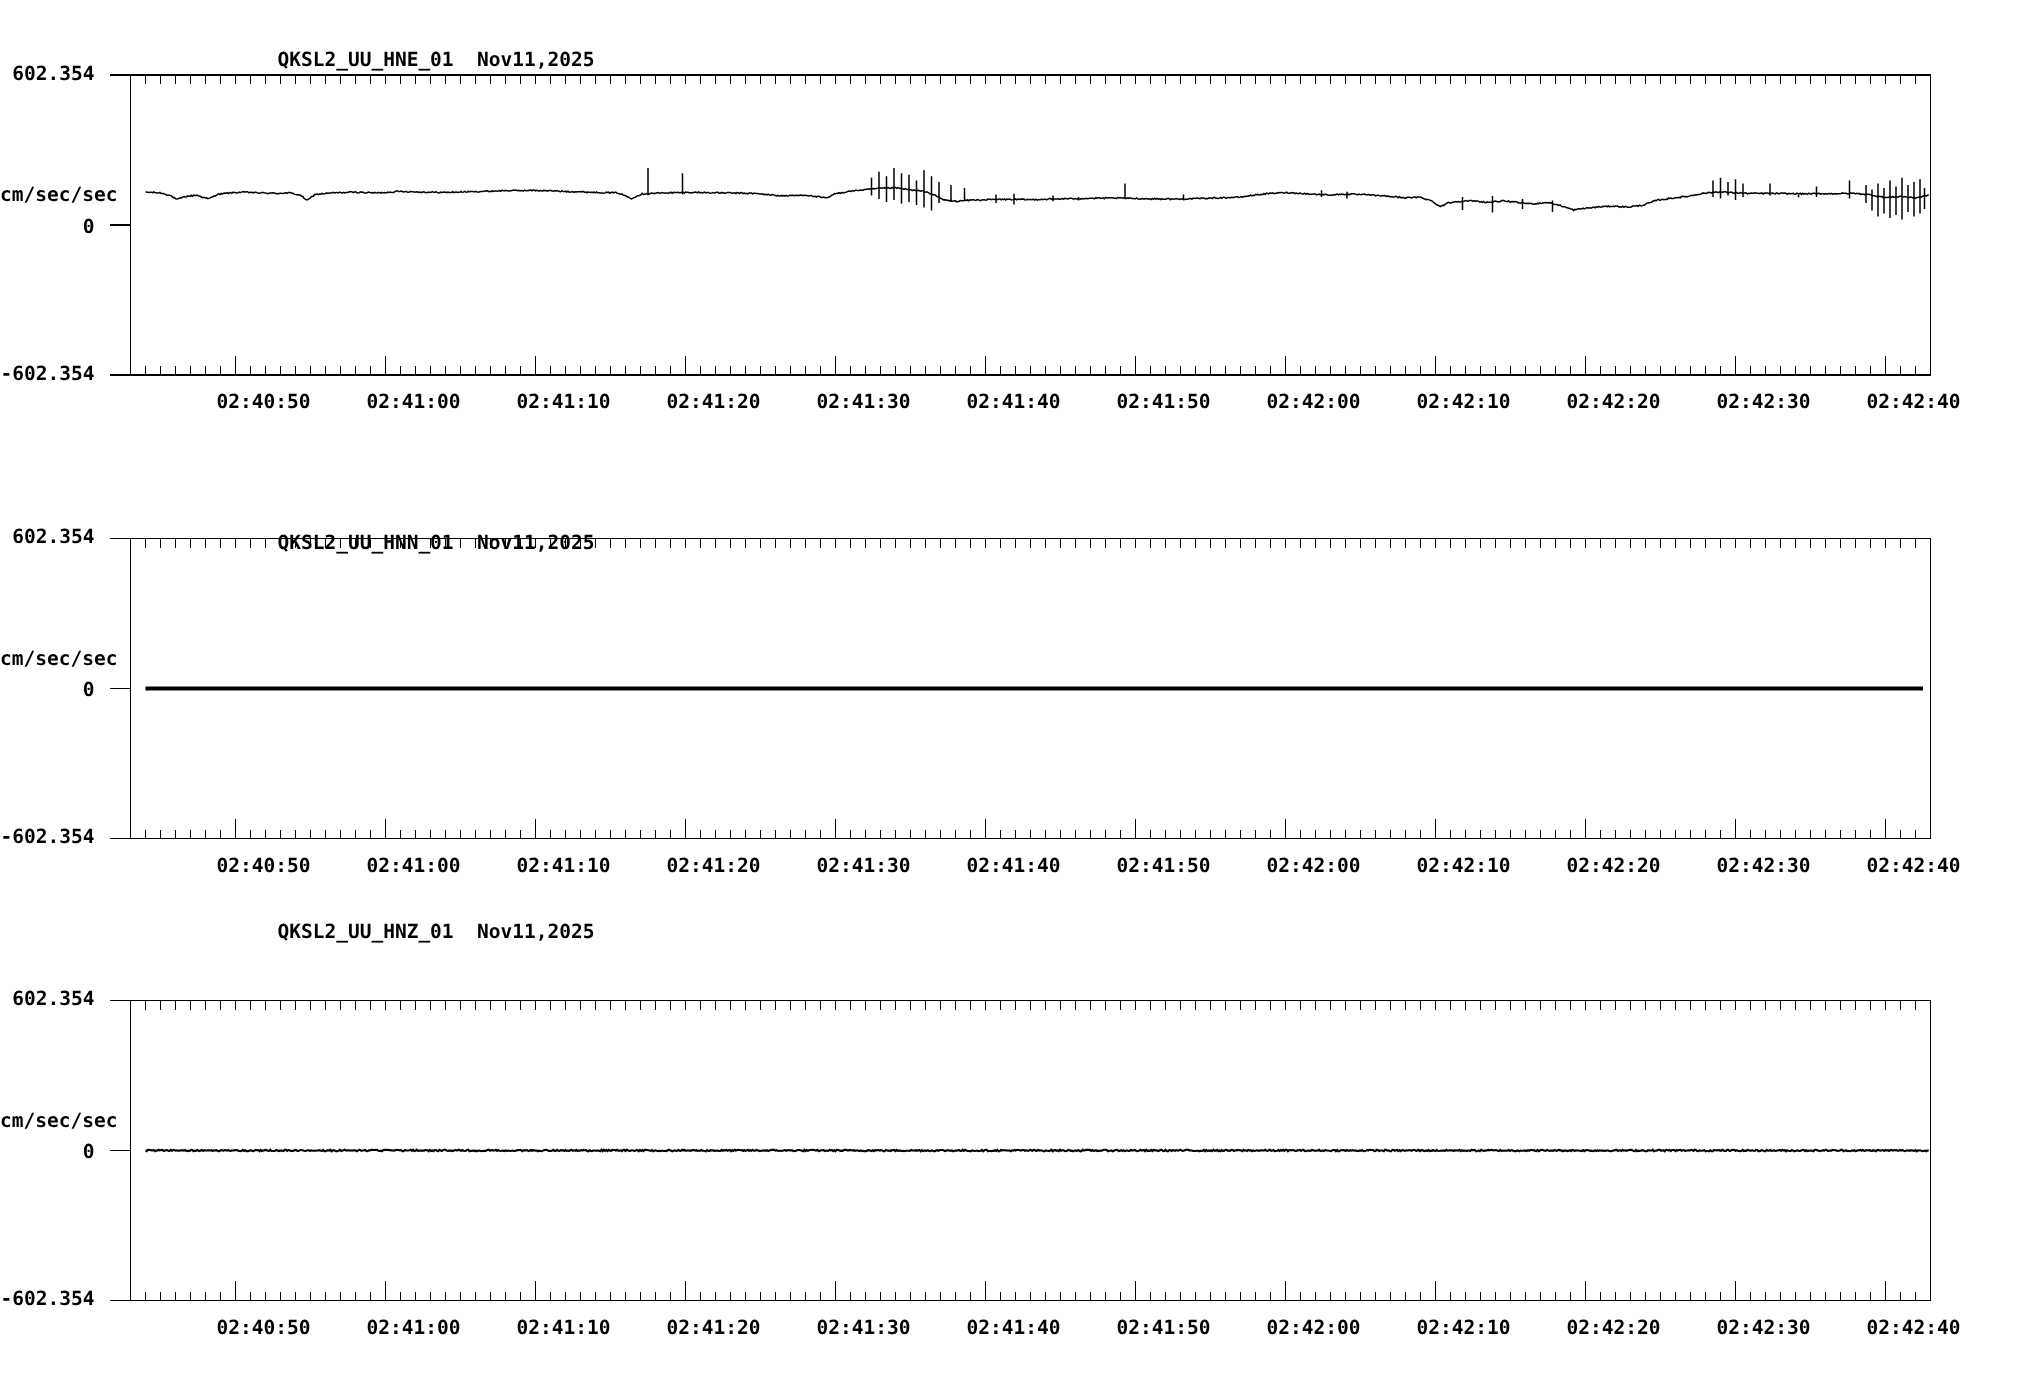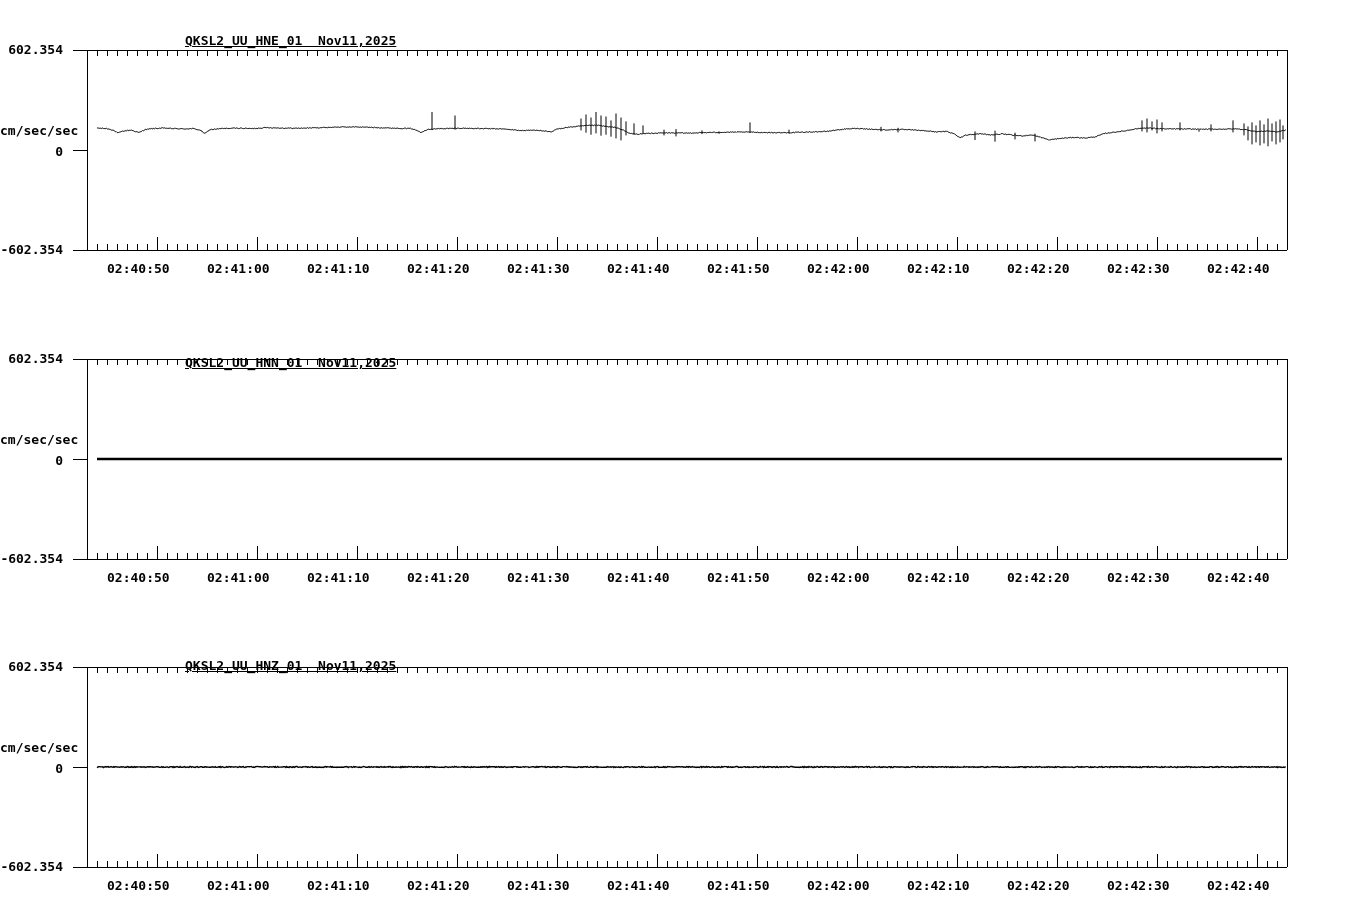--- a/index.html
+++ b/index.html
@@ -7,22 +7,22 @@
     width:1358px;height:924px;background:#ffffff;color:#000000;
     font-family:"DejaVu Sans Mono","Liberation Mono",monospace;
     font-weight:bold;position:relative;overflow:hidden;
   }
   #plot-canvas{position:absolute;left:0;top:0;}
   .lbl{
     position:absolute;font-size:13px;line-height:13px;white-space:pre;
     font-family:"DejaVu Sans Mono","Liberation Mono",monospace;font-weight:bold;
   }
   .ra{text-align:right;}
-  .ca{text-align:left;}
-  .title{letter-spacing:0px;text-decoration:underline;}
+  .ca{text-align:right;}
+  .title{letter-spacing:0px;}
 </style>
 </head>
 <body>
 
 <svg id="plot-canvas" width="1358" height="924">
   <g>
       <path d="M87 50H1287M87 250H1287M87 50V250M1287 50V250M73 50H87M73 150H87M73 250H87M97 50V56M97 244V250M107 50V56M107 244V250M117 50V56M117 244V250M127 50V56M127 244V250M137 50V56M137 244V250M147 50V56M147 244V250M157 50V56M157 237V250M167 50V56M167 244V250M177 50V56M177 244V250M187 50V56M187 244V250M197 50V56M197 244V250M207 50V56M207 244V250M217 50V56M217 244V250M227 50V56M227 244V250M237 50V56M237 244V250M247 50V56M247 244V250M257 50V56M257 237V250M267 50V56M267 244V250M277 50V56M277 244V250M287 50V56M287 244V250M297 50V56M297 244V250M307 50V56M307 244V250M317 50V56M317 244V250M327 50V56M327 244V250M337 50V56M337 244V250M347 50V56M347 244V250M357 50V56M357 237V250M367 50V56M367 244V250M377 50V56M377 244V250M387 50V56M387 244V250M397 50V56M397 244V250M407 50V56M407 244V250M417 50V56M417 244V250M427 50V56M427 244V250M437 50V56M437 244V250M447 50V56M447 244V250M457 50V56M457 237V250M467 50V56M467 244V250M477 50V56M477 244V250M487 50V56M487 244V250M497 50V56M497 244V250M507 50V56M507 244V250M517 50V56M517 244V250M527 50V56M527 244V250M537 50V56M537 244V250M547 50V56M547 244V250M557 50V56M557 237V250M567 50V56M567 244V250M577 50V56M577 244V250M587 50V56M587 244V250M597 50V56M597 244V250M607 50V56M607 244V250M617 50V56M617 244V250M627 50V56M627 244V250M637 50V56M637 244V250M647 50V56M647 244V250M657 50V56M657 237V250M667 50V56M667 244V250M677 50V56M677 244V250M687 50V56M687 244V250M697 50V56M697 244V250M707 50V56M707 244V250M717 50V56M717 244V250M727 50V56M727 244V250M737 50V56M737 244V250M747 50V56M747 244V250M757 50V56M757 237V250M767 50V56M767 244V250M777 50V56M777 244V250M787 50V56M787 244V250M797 50V56M797 244V250M807 50V56M807 244V250M817 50V56M817 244V250M827 50V56M827 244V250M837 50V56M837 244V250M847 50V56M847 244V250M857 50V56M857 237V250M867 50V56M867 244V250M877 50V56M877 244V250M887 50V56M887 244V250M897 50V56M897 244V250M907 50V56M907 244V250M917 50V56M917 244V250M927 50V56M927 244V250M937 50V56M937 244V250M947 50V56M947 244V250M957 50V56M957 237V250M967 50V56M967 244V250M977 50V56M977 244V250M987 50V56M987 244V250M997 50V56M997 244V250M1007 50V56M1007 244V250M1017 50V56M1017 244V250M1027 50V56M1027 244V250M1037 50V56M1037 244V250M1047 50V56M1047 244V250M1057 50V56M1057 237V250M1067 50V56M1067 244V250M1077 50V56M1077 244V250M1087 50V56M1087 244V250M1097 50V56M1097 244V250M1107 50V56M1107 244V250M1117 50V56M1117 244V250M1127 50V56M1127 244V250M1137 50V56M1137 244V250M1147 50V56M1147 244V250M1157 50V56M1157 237V250M1167 50V56M1167 244V250M1177 50V56M1177 244V250M1187 50V56M1187 244V250M1197 50V56M1197 244V250M1207 50V56M1207 244V250M1217 50V56M1217 244V250M1227 50V56M1227 244V250M1237 50V56M1237 244V250M1247 50V56M1247 244V250M1257 50V56M1257 237V250M1267 50V56M1267 244V250M1277 50V56M1277 244V250" stroke="#000000" fill="none" stroke-width="1" shape-rendering="crispEdges"></path>
       <path d="M97.0 127.7L97.8 128.1L98.6 128.1L99.4 128.3L100.2 128.2L101.0 128.2L101.8 128.5L102.6 128.0L103.4 128.5L104.2 128.5L105.0 128.6L105.8 128.6L106.6 128.3L107.4 129.0L108.2 129.0L109.0 129.0L109.8 129.4L110.6 129.7L111.4 130.1L112.2 130.2L113.0 130.1L113.8 130.4L114.6 130.9L115.4 131.8L116.2 131.6L117.0 132.5L117.8 132.6L118.6 132.5L119.4 132.2L120.2 131.8L121.0 132.0L121.8 131.3L122.6 131.0L123.4 131.3L124.2 131.3L125.0 130.6L125.8 130.8L126.6 130.8L127.4 130.2L128.2 130.8L129.0 130.1L129.8 130.3L130.6 130.3L131.4 130.1L132.2 130.5L133.0 130.6L133.8 131.0L134.6 131.5L135.4 131.8L136.2 131.5L137.0 132.0L137.8 131.9L138.6 132.4L139.4 132.2L140.2 131.9L141.0 131.4L141.8 131.3L142.6 130.5L143.4 130.8L144.2 130.3L145.0 129.6L145.8 129.2L146.6 129.7L147.4 128.9L148.2 129.4L149.0 128.8L149.8 128.7L150.6 128.8L151.4 128.4L152.2 129.0L153.0 128.5L153.8 128.3L154.6 128.8L155.4 128.1L156.2 128.4L157.0 128.4L157.8 128.7L158.6 128.5L159.4 128.1L160.2 128.5L161.0 128.1L161.8 127.8L162.6 127.7L163.4 128.1L164.2 127.9L165.0 127.8L165.8 128.5L166.6 128.2L167.4 128.4L168.2 128.2L169.0 128.6L169.8 128.1L170.6 128.1L171.4 128.6L172.2 128.7L173.0 128.8L173.8 128.7L174.6 128.3L175.4 128.3L176.2 128.5L177.0 128.6L177.8 128.9L178.6 129.1L179.4 128.9L180.2 128.7L181.0 128.7L181.8 128.5L182.6 128.7L183.4 128.9L184.2 129.1L185.0 129.0L185.8 129.1L186.6 128.8L187.4 128.9L188.2 129.0L189.0 129.0L189.8 128.6L190.6 128.5L191.4 128.9L192.2 128.3L193.0 128.3L193.8 128.5L194.6 128.7L195.4 129.0L196.2 129.4L197.0 129.7L197.8 129.8L198.6 129.9L199.4 130.0L200.2 130.0L201.0 130.9L201.8 130.9L202.6 132.1L203.4 132.7L204.2 133.1L205.0 133.2L205.8 132.6L206.6 132.3L207.4 131.3L208.2 130.9L209.0 130.8L209.8 129.6L210.6 129.7L211.4 129.2L212.2 129.7L213.0 129.3L213.8 129.5L214.6 128.9L215.4 129.3L216.2 129.2L217.0 129.0L217.8 128.6L218.6 129.0L219.4 128.6L220.2 128.7L221.0 128.6L221.8 128.3L222.6 128.3L223.4 128.6L224.2 128.4L225.0 128.3L225.8 128.6L226.6 128.1L227.4 128.4L228.2 128.7L229.0 128.2L229.8 128.6L230.6 128.4L231.4 128.3L232.2 128.2L233.0 127.9L233.8 127.9L234.6 127.9L235.4 128.4L236.2 128.0L237.0 127.8L237.8 128.4L238.6 128.6L239.4 128.5L240.2 127.9L241.0 128.2L241.8 128.0L242.6 128.5L243.4 128.6L244.2 128.6L245.0 128.3L245.8 128.0L246.6 128.3L247.4 128.5L248.2 128.4L249.0 128.7L249.8 128.2L250.6 128.5L251.4 128.6L252.2 128.4L253.0 128.3L253.8 128.8L254.6 128.2L255.4 128.6L256.2 128.4L257.0 128.5L257.8 128.5L258.6 128.0L259.4 128.3L260.2 128.1L261.0 128.4L261.8 128.3L262.6 128.2L263.4 127.6L264.2 127.4L265.0 127.4L265.8 127.6L266.6 127.7L267.4 127.4L268.2 127.7L269.0 128.0L269.8 127.9L270.6 127.6L271.4 128.0L272.2 128.2L273.0 128.1L273.8 127.6L274.6 127.9L275.4 127.9L276.2 128.0L277.0 128.1L277.8 127.8L278.6 128.0L279.4 128.3L280.2 128.1L281.0 128.4L281.8 128.0L282.6 127.9L283.4 128.4L284.2 128.4L285.0 128.5L285.8 128.0L286.6 128.3L287.4 128.2L288.2 127.8L289.0 128.2L289.8 128.1L290.6 127.8L291.4 128.2L292.2 128.6L293.0 128.5L293.8 128.1L294.6 128.3L295.4 128.1L296.2 128.0L297.0 128.2L297.8 128.4L298.6 128.0L299.4 128.3L300.2 128.4L301.0 128.3L301.8 127.8L302.6 128.4L303.4 128.1L304.2 128.0L305.0 128.3L305.8 128.1L306.6 128.2L307.4 127.6L308.2 128.3L309.0 128.1L309.8 127.6L310.6 128.0L311.4 128.2L312.2 127.5L313.0 127.9L313.8 127.6L314.6 127.6L315.4 127.6L316.2 128.0L317.0 127.5L317.8 127.9L318.6 128.1L319.4 128.0L320.2 127.7L321.0 127.7L321.8 127.7L322.6 127.5L323.4 127.2L324.2 127.5L325.0 127.1L325.8 127.8L326.6 127.5L327.4 127.8L328.2 127.1L329.0 127.6L329.8 127.4L330.6 127.4L331.4 127.5L332.2 127.3L333.0 127.0L333.8 127.5L334.6 126.9L335.4 127.0L336.2 127.3L337.0 126.9L337.8 127.2L338.6 127.1L339.4 127.4L340.2 127.1L341.0 127.1L341.8 126.8L342.6 126.6L343.4 126.8L344.2 126.8L345.0 127.2L345.8 126.9L346.6 127.3L347.4 127.0L348.2 127.1L349.0 127.4L349.8 126.7L350.6 127.1L351.4 127.2L352.2 126.8L353.0 127.0L353.8 126.6L354.6 127.2L355.4 126.7L356.2 126.7L357.0 127.2L357.8 126.9L358.6 127.1L359.4 127.3L360.2 127.0L361.0 127.1L361.8 127.4L362.6 126.8L363.4 127.1L364.2 127.0L365.0 127.4L365.8 127.0L366.6 127.0L367.4 127.0L368.2 127.4L369.0 127.5L369.8 127.1L370.6 127.5L371.4 127.1L372.2 127.4L373.0 127.6L373.8 127.8L374.6 127.1L375.4 127.6L376.2 127.8L377.0 127.4L377.8 128.0L378.6 127.5L379.4 128.1L380.2 128.0L381.0 128.0L381.8 127.7L382.6 128.2L383.4 127.9L384.2 128.0L385.0 127.9L385.8 127.8L386.6 127.9L387.4 127.7L388.2 127.9L389.0 127.6L389.8 128.3L390.6 128.0L391.4 128.5L392.2 128.0L393.0 128.2L393.8 128.3L394.6 128.1L395.4 128.5L396.2 128.1L397.0 128.6L397.8 127.9L398.6 128.5L399.4 128.5L400.2 128.7L401.0 128.6L401.8 128.7L402.6 128.8L403.4 128.6L404.2 128.1L405.0 128.3L405.8 128.1L406.6 128.8L407.4 128.3L408.2 128.1L409.0 128.6L409.8 128.2L410.6 128.2L411.4 128.9L412.2 129.0L413.0 129.2L413.8 129.5L414.6 129.3L415.4 130.1L416.2 130.2L417.0 130.5L417.8 131.0L418.6 131.3L419.4 131.6L420.2 132.3L421.0 132.6L421.8 132.2L422.6 131.8L423.4 131.6L424.2 130.9L425.0 130.5L425.8 130.5L426.6 130.2L427.4 129.7L428.2 128.9L429.0 129.6L429.8 129.5L430.6 129.4L431.4 129.1L432.2 129.4L433.0 129.3L433.8 128.8L434.6 128.7L435.4 129.0L436.2 128.8L437.0 129.0L437.8 128.5L438.6 128.4L439.4 128.8L440.2 128.6L441.0 128.6L441.8 128.3L442.6 128.7L443.4 128.9L444.2 128.7L445.0 128.6L445.8 128.9L446.6 128.3L447.4 128.2L448.2 128.8L449.0 128.2L449.8 128.3L450.6 128.3L451.4 128.4L452.2 128.2L453.0 128.5L453.8 128.5L454.6 128.1L455.4 128.1L456.2 128.8L457.0 128.1L457.8 128.2L458.6 128.1L459.4 128.5L460.2 128.5L461.0 128.7L461.8 128.4L462.6 128.3L463.4 128.0L464.2 128.2L465.0 128.6L465.8 128.0L466.6 128.5L467.4 128.3L468.2 128.6L469.0 128.3L469.8 128.1L470.6 128.6L471.4 128.3L472.2 128.4L473.0 128.7L473.8 128.8L474.6 128.6L475.4 128.3L476.2 128.6L477.0 128.5L477.8 128.1L478.6 128.2L479.4 128.8L480.2 128.8L481.0 128.3L481.8 128.6L482.6 128.5L483.4 128.9L484.2 128.6L485.0 128.3L485.8 128.3L486.6 128.4L487.4 128.5L488.2 128.8L489.0 128.7L489.8 128.5L490.6 129.0L491.4 128.4L492.2 128.5L493.0 129.1L493.8 128.4L494.6 128.5L495.4 129.1L496.2 128.7L497.0 129.1L497.8 128.8L498.6 129.2L499.4 128.7L500.2 128.6L501.0 128.7L501.8 129.2L502.6 128.9L503.4 128.9L504.2 129.0L505.0 129.0L505.8 129.1L506.6 129.3L507.4 129.4L508.2 129.2L509.0 129.8L509.8 129.5L510.6 129.7L511.4 129.9L512.2 129.4L513.0 130.0L513.8 130.1L514.6 129.7L515.4 129.8L516.2 130.1L517.0 130.3L517.8 130.6L518.6 130.2L519.4 130.6L520.2 130.6L521.0 130.3L521.8 130.8L522.6 130.3L523.4 130.7L524.2 130.3L525.0 130.8L525.8 130.6L526.6 130.1L527.4 130.4L528.2 130.0L529.0 130.5L529.8 130.3L530.6 130.1L531.4 130.3L532.2 130.2L533.0 130.3L533.8 130.0L534.6 130.2L535.4 130.5L536.2 130.1L537.0 130.4L537.8 130.4L538.6 130.5L539.4 130.7L540.2 130.4L541.0 130.3L541.8 131.0L542.6 131.0L543.4 130.8L544.2 131.4L545.0 130.8L545.8 130.9L546.6 131.1L547.4 131.6L548.2 131.6L549.0 131.4L549.8 131.6L550.6 131.8L551.4 131.9L552.2 131.5L553.0 131.2L553.8 130.7L554.6 130.0L555.4 129.8L556.2 129.1L557.0 129.2L557.8 128.8L558.6 128.9L559.4 128.4L560.2 128.9L561.0 128.5L561.8 128.3L562.6 128.5L563.4 128.3L564.2 128.1L565.0 127.7L565.8 127.3L566.6 127.5L567.4 127.7L568.2 127.0L569.0 127.3L569.8 127.2L570.6 126.7L571.4 126.9L572.2 127.2L573.0 126.8L573.8 126.7L574.6 126.8L575.4 126.8L576.2 126.3L577.0 126.3L577.8 126.2L578.6 125.9L579.4 126.1L580.2 125.8L581.0 126.1L581.8 125.9L582.6 125.7L583.4 125.9L584.2 125.6L585.0 125.5L585.8 125.5L586.6 125.2L587.4 125.5L588.2 125.4L589.0 125.3L589.8 125.1L590.6 125.5L591.4 125.3L592.2 125.0L593.0 125.5L593.8 125.7L594.6 125.0L595.4 125.6L596.2 124.9L597.0 125.0L597.8 125.6L598.6 125.1L599.4 125.4L600.2 125.6L601.0 125.6L601.8 125.8L602.6 126.2L603.4 125.8L604.2 126.2L605.0 126.3L605.8 126.2L606.6 126.5L607.4 126.5L608.2 127.1L609.0 126.6L609.8 126.8L610.6 127.0L611.4 127.0L612.2 126.8L613.0 127.2L613.8 127.5L614.6 127.1L615.4 127.2L616.2 128.1L617.0 128.1L617.8 127.9L618.6 128.3L619.4 128.7L620.2 129.3L621.0 129.3L621.8 129.8L622.6 129.8L623.4 129.9L624.2 130.6L625.0 131.2L625.8 131.2L626.6 132.0L627.4 132.3L628.2 132.8L629.0 133.3L629.8 133.1L630.6 133.5L631.4 133.4L632.2 133.7L633.0 134.0L633.8 133.5L634.6 134.0L635.4 134.1L636.2 133.9L637.0 133.9L637.8 134.6L638.6 134.4L639.4 134.4L640.2 133.6L641.0 133.9L641.8 133.9L642.6 133.8L643.4 133.3L644.2 133.8L645.0 133.2L645.8 133.8L646.6 133.2L647.4 133.4L648.2 133.1L649.0 133.2L649.8 133.5L650.6 133.6L651.4 133.0L652.2 133.1L653.0 133.6L653.8 133.6L654.6 133.3L655.4 133.1L656.2 133.2L657.0 133.5L657.8 133.3L658.6 132.7L659.4 133.0L660.2 132.7L661.0 133.1L661.8 132.8L662.6 132.9L663.4 133.0L664.2 132.8L665.0 133.0L665.8 132.9L666.6 132.6L667.4 133.2L668.2 132.7L669.0 133.1L669.8 132.6L670.6 133.3L671.4 132.7L672.2 132.9L673.0 132.7L673.8 133.0L674.6 133.3L675.4 133.1L676.2 132.8L677.0 132.6L677.8 133.2L678.6 132.7L679.4 132.8L680.2 133.0L681.0 132.6L681.8 132.8L682.6 132.6L683.4 133.3L684.2 133.2L685.0 132.9L685.8 133.1L686.6 132.9L687.4 133.2L688.2 133.0L689.0 132.8L689.8 133.4L690.6 132.8L691.4 133.4L692.2 133.1L693.0 133.2L693.8 133.0L694.6 132.9L695.4 133.0L696.2 132.8L697.0 132.8L697.8 133.2L698.6 132.8L699.4 132.4L700.2 132.4L701.0 132.9L701.8 132.4L702.6 132.6L703.4 132.6L704.2 132.6L705.0 132.7L705.8 132.5L706.6 132.9L707.4 132.6L708.2 132.4L709.0 132.8L709.8 132.2L710.6 132.4L711.4 132.5L712.2 132.6L713.0 132.1L713.8 132.1L714.6 132.1L715.4 132.7L716.2 132.7L717.0 132.4L717.8 132.7L718.6 132.5L719.4 132.7L720.2 132.5L721.0 132.6L721.8 132.4L722.6 132.5L723.4 132.5L724.2 132.2L725.0 132.5L725.8 132.4L726.6 132.2L727.4 132.1L728.2 132.1L729.0 132.3L729.8 132.4L730.6 131.8L731.4 132.3L732.2 131.8L733.0 131.9L733.8 132.3L734.6 132.1L735.4 131.9L736.2 132.5L737.0 131.7L737.8 132.0L738.6 131.8L739.4 131.8L740.2 132.0L741.0 131.9L741.8 131.9L742.6 132.2L743.4 132.0L744.2 132.4L745.0 131.7L745.8 132.0L746.6 131.7L747.4 132.0L748.2 132.0L749.0 131.8L749.8 132.3L750.6 132.3L751.4 131.9L752.2 132.3L753.0 131.8L753.8 132.0L754.6 132.4L755.4 132.4L756.2 132.5L757.0 132.5L757.8 132.0L758.6 132.7L759.4 132.6L760.2 132.8L761.0 132.5L761.8 132.3L762.6 132.8L763.4 132.5L764.2 132.3L765.0 132.7L765.8 132.5L766.6 132.6L767.4 133.0L768.2 132.3L769.0 132.9L769.8 132.2L770.6 132.9L771.4 132.3L772.2 132.8L773.0 132.5L773.8 133.0L774.6 132.5L775.4 132.8L776.2 132.9L777.0 132.9L777.8 132.5L778.6 132.4L779.4 132.3L780.2 133.1L781.0 132.5L781.8 132.8L782.6 132.7L783.4 132.6L784.2 132.4L785.0 132.7L785.8 132.7L786.6 133.0L787.4 132.6L788.2 132.5L789.0 133.1L789.8 133.0L790.6 132.9L791.4 132.9L792.2 132.7L793.0 132.4L793.8 132.3L794.6 132.8L795.4 132.1L796.2 132.1L797.0 132.3L797.8 132.0L798.6 132.0L799.4 132.4L800.2 132.5L801.0 131.9L801.8 132.1L802.6 131.9L803.4 132.5L804.2 132.4L805.0 132.5L805.8 132.0L806.6 131.8L807.4 132.1L808.2 132.4L809.0 131.7L809.8 131.6L810.6 132.2L811.4 132.2L812.2 132.3L813.0 132.1L813.8 131.6L814.6 132.2L815.4 131.5L816.2 131.5L817.0 132.0L817.8 132.1L818.6 131.6L819.4 131.6L820.2 131.9L821.0 131.5L821.8 131.7L822.6 131.7L823.4 131.3L824.2 131.1L825.0 131.1L825.8 131.7L826.6 131.4L827.4 131.0L828.2 131.5L829.0 131.2L829.8 130.8L830.6 131.0L831.4 130.9L832.2 130.5L833.0 130.7L833.8 130.0L834.6 130.6L835.4 130.2L836.2 130.3L837.0 129.5L837.8 129.8L838.6 129.6L839.4 130.0L840.2 129.8L841.0 129.5L841.8 129.8L842.6 129.0L843.4 129.6L844.2 128.8L845.0 128.9L845.8 129.3L846.6 128.6L847.4 128.9L848.2 128.6L849.0 129.0L849.8 129.0L850.6 128.8L851.4 128.8L852.2 128.3L853.0 128.5L853.8 128.4L854.6 128.3L855.4 128.7L856.2 128.7L857.0 128.5L857.8 128.1L858.6 128.9L859.4 128.9L860.2 128.8L861.0 128.4L861.8 128.6L862.6 128.5L863.4 129.1L864.2 128.7L865.0 129.0L865.8 129.2L866.6 128.6L867.4 129.1L868.2 129.4L869.0 129.3L869.8 128.8L870.6 129.5L871.4 129.0L872.2 129.2L873.0 129.6L873.8 129.5L874.6 129.5L875.4 129.3L876.2 129.4L877.0 129.4L877.8 129.9L878.6 129.6L879.4 129.4L880.2 129.8L881.0 130.0L881.8 129.6L882.6 130.0L883.4 129.5L884.2 129.5L885.0 130.0L885.8 130.2L886.6 130.1L887.4 130.1L888.2 129.9L889.0 130.1L889.8 129.7L890.6 129.8L891.4 129.3L892.2 129.9L893.0 129.4L893.8 129.8L894.6 129.4L895.4 129.5L896.2 129.8L897.0 129.7L897.8 129.7L898.6 129.3L899.4 129.9L900.2 129.5L901.0 129.2L901.8 129.2L902.6 129.2L903.4 129.3L904.2 129.6L905.0 129.9L905.8 129.4L906.6 129.7L907.4 129.8L908.2 129.5L909.0 129.5L909.8 129.4L910.6 129.8L911.4 130.0L912.2 129.6L913.0 129.8L913.8 130.3L914.6 129.8L915.4 129.8L916.2 130.0L917.0 130.6L917.8 130.4L918.6 130.0L919.4 130.4L920.2 130.7L921.0 130.6L921.8 130.3L922.6 130.5L923.4 130.4L924.2 130.9L925.0 130.7L925.8 130.9L926.6 131.1L927.4 131.1L928.2 131.1L929.0 131.3L929.8 131.2L930.6 130.9L931.4 131.3L932.2 131.8L933.0 131.1L933.8 131.7L934.6 132.0L935.4 131.6L936.2 132.0L937.0 132.3L937.8 131.7L938.6 131.5L939.4 131.5L940.2 131.6L941.0 131.9L941.8 131.7L942.6 131.3L943.4 131.3L944.2 131.9L945.0 131.2L945.8 131.3L946.6 131.3L947.4 131.4L948.2 132.0L949.0 132.4L949.8 132.6L950.6 133.1L951.4 132.8L952.2 133.1L953.0 133.3L953.8 133.7L954.6 133.9L955.4 134.7L956.2 135.3L957.0 135.9L957.8 136.5L958.6 136.8L959.4 137.2L960.2 137.7L961.0 137.2L961.8 136.8L962.6 136.9L963.4 136.2L964.2 135.8L965.0 135.1L965.8 134.9L966.6 135.3L967.4 135.3L968.2 134.9L969.0 134.7L969.8 134.6L970.6 134.4L971.4 134.7L972.2 134.4L973.0 134.6L973.8 134.6L974.6 134.3L975.4 134.3L976.2 134.1L977.0 133.7L977.8 134.0L978.6 134.1L979.4 133.7L980.2 133.6L981.0 133.6L981.8 134.2L982.6 133.8L983.4 134.3L984.2 133.9L985.0 134.1L985.8 134.1L986.6 134.8L987.4 134.4L988.2 134.9L989.0 134.3L989.8 135.0L990.6 135.1L991.4 134.6L992.2 134.8L993.0 134.9L993.8 134.8L994.6 134.8L995.4 134.6L996.2 134.2L997.0 134.0L997.8 134.4L998.6 134.5L999.4 134.5L1000.2 134.5L1001.0 133.6L1001.8 133.6L1002.6 133.6L1003.4 134.1L1004.2 134.3L1005.0 134.3L1005.8 133.9L1006.6 134.8L1007.4 134.5L1008.2 134.3L1009.0 134.5L1009.8 134.4L1010.6 134.5L1011.4 134.7L1012.2 135.3L1013.0 135.4L1013.8 135.5L1014.6 134.9L1015.4 135.0L1016.2 135.5L1017.0 135.6L1017.8 135.5L1018.6 135.7L1019.4 135.5L1020.2 135.6L1021.0 135.5L1021.8 136.2L1022.6 136.2L1023.4 135.9L1024.2 136.0L1025.0 135.4L1025.8 135.9L1026.6 135.2L1027.4 135.6L1028.2 135.5L1029.0 135.2L1029.8 135.1L1030.6 135.0L1031.4 135.1L1032.2 135.3L1033.0 135.1L1033.8 135.4L1034.6 135.2L1035.4 135.9L1036.2 136.2L1037.0 136.3L1037.8 136.3L1038.6 136.8L1039.4 136.9L1040.2 136.7L1041.0 137.6L1041.8 137.8L1042.6 137.7L1043.4 137.9L1044.2 138.3L1045.0 138.5L1045.8 138.9L1046.6 139.0L1047.4 139.4L1048.2 139.5L1049.0 140.4L1049.8 139.6L1050.6 139.8L1051.4 139.5L1052.2 139.2L1053.0 139.2L1053.8 139.4L1054.6 139.1L1055.4 138.8L1056.2 139.3L1057.0 138.9L1057.8 138.4L1058.6 138.7L1059.4 138.5L1060.2 138.6L1061.0 138.6L1061.8 138.2L1062.6 138.1L1063.4 138.5L1064.2 137.9L1065.0 138.1L1065.8 137.6L1066.6 138.1L1067.4 138.2L1068.2 137.7L1069.0 137.5L1069.8 137.7L1070.6 137.3L1071.4 137.9L1072.2 137.2L1073.0 137.9L1073.8 137.6L1074.6 137.7L1075.4 137.5L1076.2 137.7L1077.0 137.4L1077.8 137.3L1078.6 137.5L1079.4 138.1L1080.2 137.9L1081.0 138.1L1081.8 137.5L1082.6 138.2L1083.4 137.7L1084.2 137.7L1085.0 138.2L1085.8 138.2L1086.6 138.1L1087.4 138.0L1088.2 137.5L1089.0 137.4L1089.8 137.4L1090.6 137.3L1091.4 137.0L1092.2 137.5L1093.0 136.8L1093.8 137.2L1094.6 137.3L1095.4 136.8L1096.2 136.8L1097.0 136.2L1097.8 135.5L1098.6 135.4L1099.4 135.2L1100.2 135.0L1101.0 134.8L1101.8 134.1L1102.6 133.9L1103.4 133.6L1104.2 133.8L1105.0 133.1L1105.8 132.9L1106.6 133.6L1107.4 133.3L1108.2 132.7L1109.0 133.1L1109.8 133.0L1110.6 132.8L1111.4 132.9L1112.2 132.1L1113.0 132.3L1113.8 132.0L1114.6 132.3L1115.4 132.4L1116.2 132.2L1117.0 131.8L1117.8 131.7L1118.6 131.8L1119.4 131.6L1120.2 131.9L1121.0 131.0L1121.8 130.9L1122.6 131.0L1123.4 131.2L1124.2 131.0L1125.0 131.2L1125.8 130.9L1126.6 130.6L1127.4 130.2L1128.2 130.3L1129.0 130.3L1129.8 129.9L1130.6 130.0L1131.4 129.8L1132.2 129.6L1133.0 129.7L1133.8 129.4L1134.6 129.0L1135.4 128.6L1136.2 128.9L1137.0 128.8L1137.8 129.0L1138.6 128.2L1139.4 128.5L1140.2 128.2L1141.0 128.7L1141.8 128.2L1142.6 128.0L1143.4 128.2L1144.2 127.9L1145.0 128.3L1145.8 128.3L1146.6 127.8L1147.4 128.0L1148.2 128.2L1149.0 128.0L1149.8 127.9L1150.6 127.8L1151.4 128.4L1152.2 128.5L1153.0 128.4L1153.8 128.0L1154.6 128.1L1155.4 128.8L1156.2 128.6L1157.0 128.8L1157.8 128.3L1158.6 128.9L1159.4 128.9L1160.2 128.4L1161.0 128.7L1161.8 128.8L1162.6 128.8L1163.4 128.5L1164.2 128.7L1165.0 129.3L1165.8 128.9L1166.6 129.0L1167.4 128.7L1168.2 128.9L1169.0 128.9L1169.8 128.5L1170.6 128.6L1171.4 128.9L1172.2 128.9L1173.0 129.0L1173.8 128.8L1174.6 128.6L1175.4 129.3L1176.2 128.7L1177.0 128.9L1177.8 128.7L1178.6 128.7L1179.4 129.1L1180.2 128.9L1181.0 129.0L1181.8 128.6L1182.6 129.1L1183.4 129.3L1184.2 128.7L1185.0 128.7L1185.8 129.3L1186.6 129.0L1187.4 128.7L1188.2 128.7L1189.0 128.8L1189.8 128.7L1190.6 128.8L1191.4 129.5L1192.2 128.9L1193.0 129.2L1193.8 129.0L1194.6 129.2L1195.4 128.8L1196.2 129.5L1197.0 129.5L1197.8 128.8L1198.6 129.1L1199.4 129.3L1200.2 128.8L1201.0 129.6L1201.8 128.8L1202.6 129.4L1203.4 129.1L1204.2 129.3L1205.0 129.5L1205.8 128.9L1206.6 129.0L1207.4 129.6L1208.2 129.0L1209.0 128.8L1209.8 128.9L1210.6 129.1L1211.4 129.2L1212.2 128.9L1213.0 129.0L1213.8 129.5L1214.6 129.2L1215.4 129.2L1216.2 129.5L1217.0 129.1L1217.8 129.5L1218.6 129.1L1219.4 129.0L1220.2 129.3L1221.0 128.9L1221.8 129.4L1222.6 129.3L1223.4 129.0L1224.2 129.4L1225.0 129.2L1225.8 129.1L1226.6 129.2L1227.4 129.0L1228.2 128.6L1229.0 128.8L1229.8 128.8L1230.6 128.9L1231.4 129.1L1232.2 129.3L1233.0 128.9L1233.8 128.6L1234.6 129.0L1235.4 128.7L1236.2 128.8L1237.0 129.2L1237.8 128.8L1238.6 129.1L1239.4 128.9L1240.2 129.6L1241.0 129.4L1241.8 129.5L1242.6 129.5L1243.4 129.9L1244.2 129.4L1245.0 129.5L1245.8 129.5L1246.6 129.7L1247.4 129.9L1248.2 130.5L1249.0 130.5L1249.8 130.5L1250.6 130.8L1251.4 131.1L1252.2 131.0L1253.0 130.9L1253.8 131.2L1254.6 130.9L1255.4 131.8L1256.2 131.8L1257.0 131.7L1257.8 131.6L1258.6 131.5L1259.4 131.5L1260.2 131.2L1261.0 131.6L1261.8 130.9L1262.6 131.5L1263.4 131.5L1264.2 131.0L1265.0 131.4L1265.8 131.2L1266.6 130.9L1267.4 130.8L1268.2 131.1L1269.0 131.3L1269.8 131.0L1270.6 131.3L1271.4 131.4L1272.2 131.6L1273.0 131.6L1273.8 131.2L1274.6 131.6L1275.4 132.0L1276.2 131.8L1277.0 132.2L1277.8 131.7L1278.6 131.7L1279.4 131.3L1280.2 131.2L1281.0 131.3L1281.8 130.7L1282.6 130.5L1283.4 130.3L1284.2 130.8L1285.0 130.2L1285.8 129.8" stroke="#000000" fill="none" stroke-width="1"></path>
       <path d="M432.0 112.0L432.0 130.1M455.0 115.5L455.0 129.7M581.0 118.5L581.0 130.4M586.0 114.5L586.0 132.7M591.0 117.5L591.0 134.7M596.0 112.0L596.0 133.4M601.0 115.5L601.0 135.7M606.0 116.5L606.0 134.7M611.0 120.4L611.0 136.7M616.0 113.5L616.0 138.4M621.0 117.5L621.0 140.4M626.0 121.4L626.0 135.4M634.0 123.4L634.0 134.7M643.0 125.4L643.0 133.7M664.0 129.7L664.0 135.4M676.0 129.1L676.0 136.4M702.0 130.4L702.0 134.1M719.0 131.4L719.0 133.7M750.0 122.4L750.0 132.7M789.0 129.7L789.0 133.4M881.0 126.8L881.0 131.4M898.0 127.8L898.0 132.4M975.0 131.4L975.0 140.0M995.0 130.7L995.0 141.7M1015.0 132.7L1015.0 139.4M1035.0 133.7L1035.0 141.4M1142.0 120.4L1142.0 131.4M1147.0 118.5L1147.0 132.4M1152.0 121.4L1152.0 130.4M1157.0 119.5L1157.0 133.4M1162.0 122.4L1162.0 131.4M1180.0 122.4L1180.0 130.4M1199.0 129.7L1199.0 131.7M1211.0 124.4L1211.0 131.4M1233.0 120.4L1233.0 132.4M1244.0 123.4L1244.0 135.4M1248.0 126.4L1248.0 140.4M1252.0 122.4L1252.0 144.4M1256.0 125.4L1256.0 142.4M1260.0 120.4L1260.0 145.4M1264.0 124.4L1264.0 143.4M1268.0 118.5L1268.0 146.3M1272.0 123.4L1272.0 141.4M1276.0 121.4L1276.0 144.4M1280.0 119.5L1280.0 142.4M1283.0 125.4L1283.0 139.4" stroke="#000000" fill="none" stroke-width="1"></path>
     </g>
@@ -74,21 +74,21 @@
       <div class="lbl ca" style="left: 707px; top: 571px; width: 100px;">02:41:50</div>
       <div class="lbl ca" style="left: 807px; top: 571px; width: 100px;">02:42:00</div>
       <div class="lbl ca" style="left: 907px; top: 571px; width: 100px;">02:42:10</div>
       <div class="lbl ca" style="left: 1007px; top: 571px; width: 100px;">02:42:20</div>
       <div class="lbl ca" style="left: 1107px; top: 571px; width: 100px;">02:42:30</div>
       <div class="lbl ca" style="left: 1207px; top: 571px; width: 100px;">02:42:40</div>
     </div>
 </div>
 
 <div>
-  <div class="lbl title" style="left:185px;top:659px;">QKSL2_UU_HNZ_01  Nov11,2025</div>
+  <div class="lbl title" style="left:185px;top:615px;">QKSL2_UU_HNZ_01  Nov11,2025</div>
   <div class="lbl ra" style="left:0;width:63px;top:660px;">602.354</div>
   <div class="lbl ra" style="left:0;width:76px;top:741px;">cm/sec/sec</div>
   <div class="lbl ra" style="left:0;width:63px;top:762px;">0</div>
   <div class="lbl ra" style="left:0;width:63px;top:860px;">-602.354</div>
   <div>
       <div class="lbl ca" style="left: 107px; top: 879px; width: 100px;">02:40:50</div>
       <div class="lbl ca" style="left: 207px; top: 879px; width: 100px;">02:41:00</div>
       <div class="lbl ca" style="left: 307px; top: 879px; width: 100px;">02:41:10</div>
       <div class="lbl ca" style="left: 407px; top: 879px; width: 100px;">02:41:20</div>
       <div class="lbl ca" style="left: 507px; top: 879px; width: 100px;">02:41:30</div>

